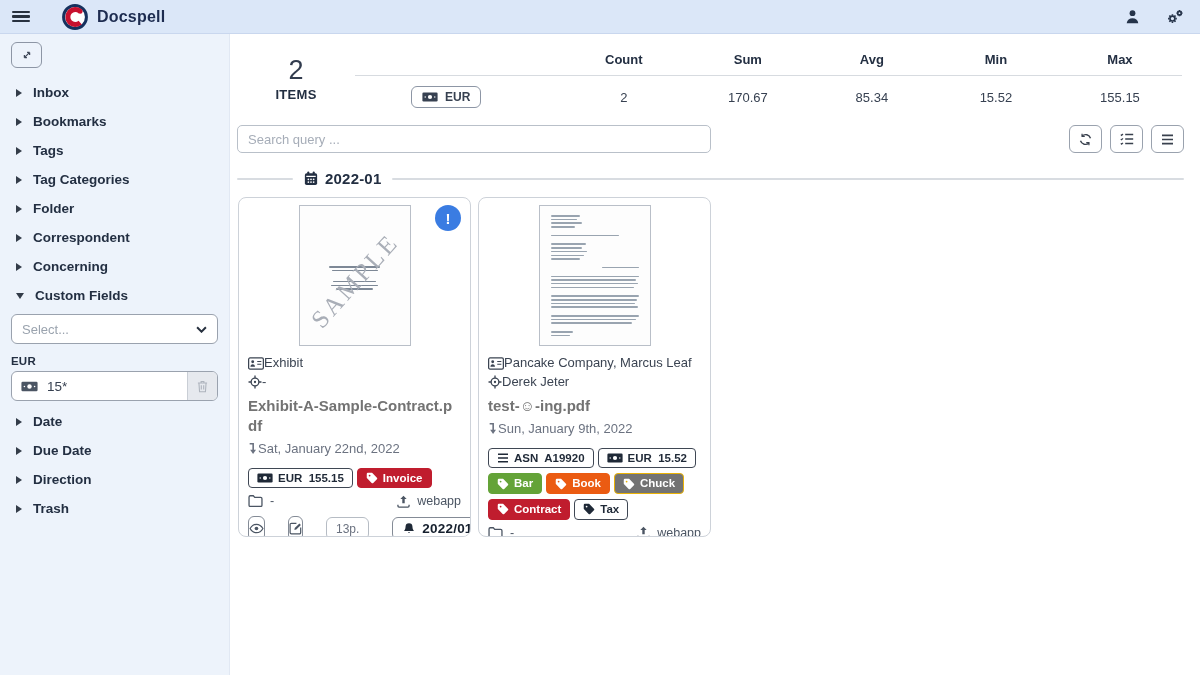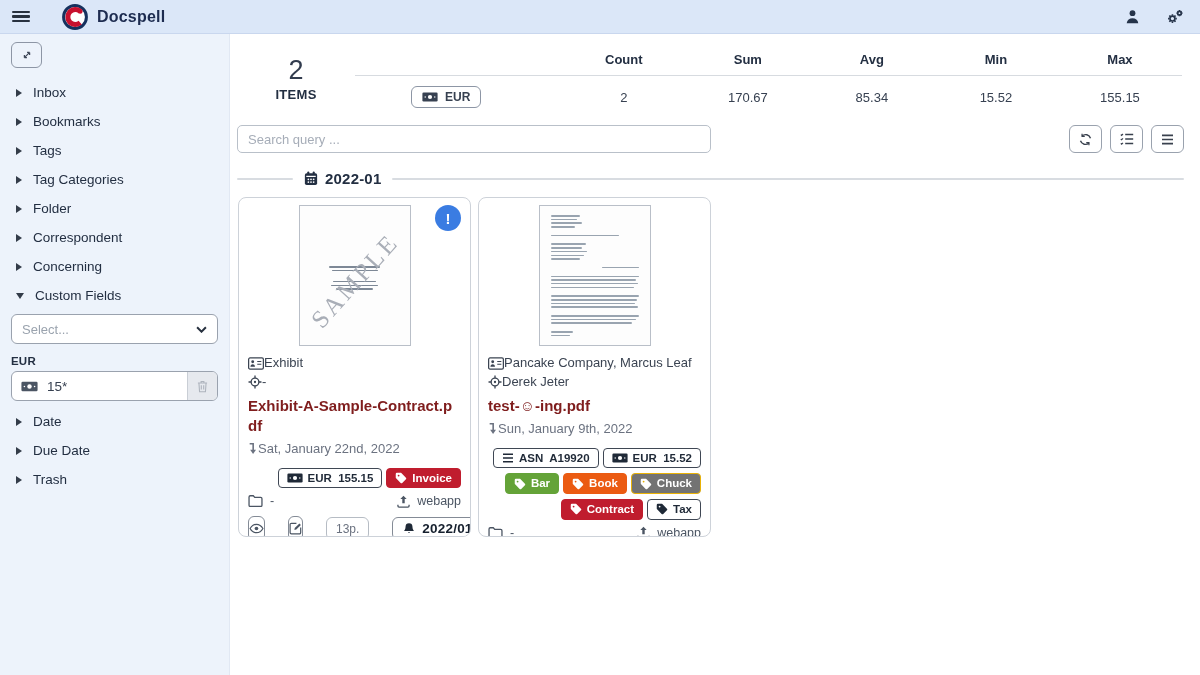--- a/index.html
+++ b/index.html
@@ -21,21 +21,21 @@
   .shell{display:flex;height:641px}
 
   
   .sidebar{width:230px;background:#edf3fb;border-right:1px solid #e1e8f3;
            padding:8px 11px;flex-shrink:0}
   .expand-btn{width:31px;height:26px;border:1px solid #8d96a5;border-radius:6px;
               background:transparent;display:flex;align-items:center;justify-content:center;
               color:#3c4656;cursor:pointer;padding:0}
   .side-nav{margin-top:10px}
   .side-item{height:29px;display:flex;align-items:center;gap:11px;padding-left:5px;cursor:pointer}
-  .side-item .lbl{font-weight:normal;font-size:13.5px;color:#232f42}
+  .side-item .lbl{font-weight:bold;font-size:13.5px;color:#232f42}
   .caret{width:0;height:0;border-top:4.5px solid transparent;border-bottom:4.5px solid transparent;
          border-left:6px solid #333c49;flex-shrink:0}
   .caret.open{border-left:4.5px solid transparent;border-right:4.5px solid transparent;
               border-top:6px solid #333c49;border-bottom:none}
   .cf-panel{margin:4px 0 6px}
   .cf-select{height:30px;border:1px solid #9aa2ae;border-radius:6px;background:#fff;
              display:flex;align-items:center;justify-content:space-between;
              padding:0 10px;cursor:pointer}
   .cf-select .ph{font-size:13px;color:#9aa3ae}
   .cf-label{font-weight:bold;font-size:11.5px;color:#232f42;margin:11px 0 4px;letter-spacing:.2px}
@@ -99,24 +99,24 @@
   .watermark{position:absolute;left:50%;top:54%;transform:translate(-50%,-50%) rotate(-48deg);
              font-family:"Liberation Serif",serif;font-size:25px;color:#a9aeb7;
              letter-spacing:3px;white-space:nowrap}
   .page-letter{padding:9px 11px}
   .info-badge{position:absolute;top:7px;right:9px;width:26px;height:26px;border-radius:50%;
               background:#3a7ce2;color:#fff;font-weight:800;font-size:15px;
               display:flex;align-items:center;justify-content:center}
   .card-body{flex:1;display:flex;flex-direction:column;padding:7px 9px 8px}
   .meta-row{display:flex;align-items:flex-end;gap:0;font-size:13px;color:#3b4452;margin-bottom:4px;min-height:15px}
   .meta-row svg{flex-shrink:0}
-  .card-title{margin:3px 0 5px;font-size:15px;font-weight:bold;color:#7f1d1d;
+  .card-title{margin:3px 0 5px;font-size:15px;font-weight:bold;color:#737373;
               line-height:1.32;word-break:break-all}
   .meta-row.gray{color:#6b7280}
-  .badges{display:flex;flex-wrap:wrap;justify-content:flex-end;gap:5px 4px;margin-top:8px}
+  .badges{display:flex;flex-wrap:wrap;justify-content:flex-start;gap:5px 4px;margin-top:8px}
   .badge{display:inline-flex;align-items:center;gap:5px;font-size:11.5px;font-weight:bold;
          padding:3px 8px;border-radius:4px;border:1px solid transparent;line-height:1.1}
   .badge>span{white-space:pre}
   .badge.outline{border-color:#3f4754;color:#1f2937;background:#fff}
   .folder-row{margin-top:auto;display:flex;justify-content:space-between;align-items:center;
               font-size:12.5px;color:#4b5563;padding-top:6px}
   .folder-row .fl,.folder-row .fr{display:flex;align-items:center;gap:7px}
   .card-footer{display:flex;align-items:center;gap:23px;margin-top:8px}
   .icon-btn{width:31px;height:25px;border:1px solid #848b96;border-radius:6px;background:#fff;
             display:flex;align-items:center;justify-content:center;color:#4b5563;cursor:pointer;padding:0}
@@ -246,20 +246,24 @@
     <span class="caret"></span>
     <span class="lbl">Date</span>
   </div>
 
   <div class="side-item">
     <span class="caret"></span>
     <span class="lbl">Due Date</span>
   </div>
 
 
+  <div class="side-item">
+    <span class="caret"></span>
+    <span class="lbl">Direction</span>
+  </div>
 
   <div class="side-item">
     <span class="caret"></span>
     <span class="lbl">Trash</span>
   </div>
 </nav>
   </aside>
 
   <main class="main">
 

